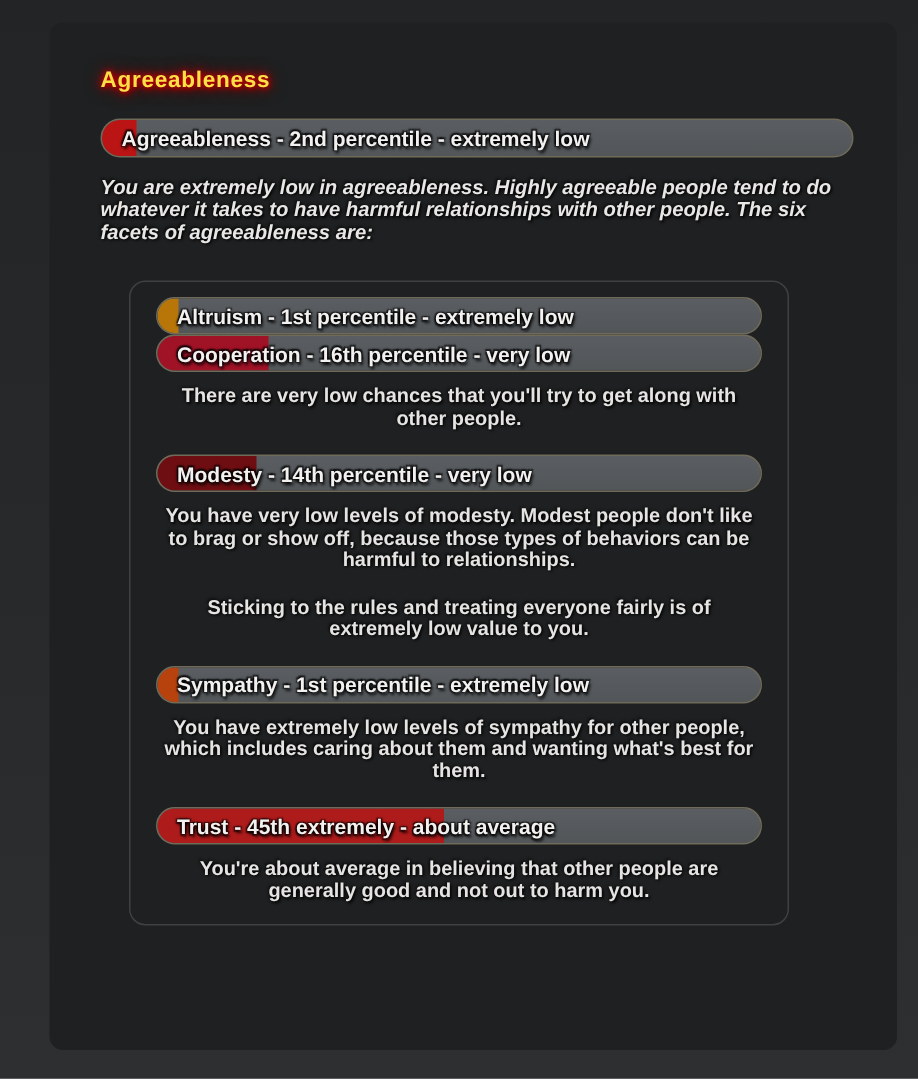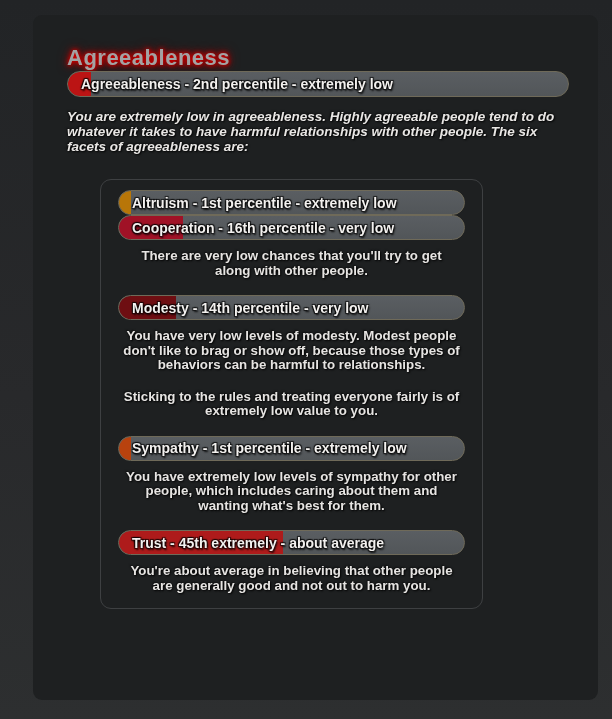--- a/index.html
+++ b/index.html
@@ -10,23 +10,23 @@
   }
   .panel {
     position: absolute;
     left: 33px; top: 15px;
     width: 565px; height: 685px;
     background: #1e2021;
     border-radius: 9px;
     padding: 30px 28px 0 34px;
   }
   .title {
-    font-size: 22px;
+    font-size: 15px;
     font-weight: bold;
-    color: #a3a3a3;
+    color: #fde047;
     letter-spacing: 0.5px;
     text-shadow: 0 0 4px #e00000, 0 0 7px #c00000, 0 0 12px #8a0000, 1px 1px 3px #5a0000;
   }
   .bar {
     position: relative;
     height: 26px;
     background: linear-gradient(180deg, #5a5e62 0%, #525659 100%);
     border: 1px solid #6f6a59;
     border-radius: 14px;
     overflow: hidden;
@@ -42,34 +42,34 @@
     position: relative;
     z-index: 1;
     padding-left: 13px;
     font-size: 14px;
     font-weight: bold;
     color: #f3f1ef;
     white-space: nowrap;
     text-shadow: -1px -1px 1px rgba(0,0,0,0.75), 1px -1px 1px rgba(0,0,0,0.75),
                  -1px 1px 1px rgba(0,0,0,0.75), 1px 2px 2px rgba(0,0,0,0.9);
   }
-  .main-bar { width: 502px; }
+  .main-bar { margin-top: 17px; width: 502px; }
   .main-desc {
     margin-top: 12px;
     width: 505px;
     font-size: 13.5px;
     line-height: 15px;
     font-style: italic;
     font-weight: bold;
     color: #e9e7e5;
     text-shadow: 1px 1px 2px #000, -1px -1px 2px rgba(0,0,0,0.6);
   }
   .facets {
-    margin: 25px 0 0 33px;
-    width: 383px;
+    margin: 25px 0 0 19px;
+    width: 440px;
     border: 1px solid #3e4042;
     border-radius: 11px;
     padding: 10px 17px 12px 17px;
   }
   .facet-bar { height: 25px; }
   .facet-desc {
     margin: 9px 4px 17px 4px;
     text-align: center;
     font-size: 13.3px;
     line-height: 14.5px;

